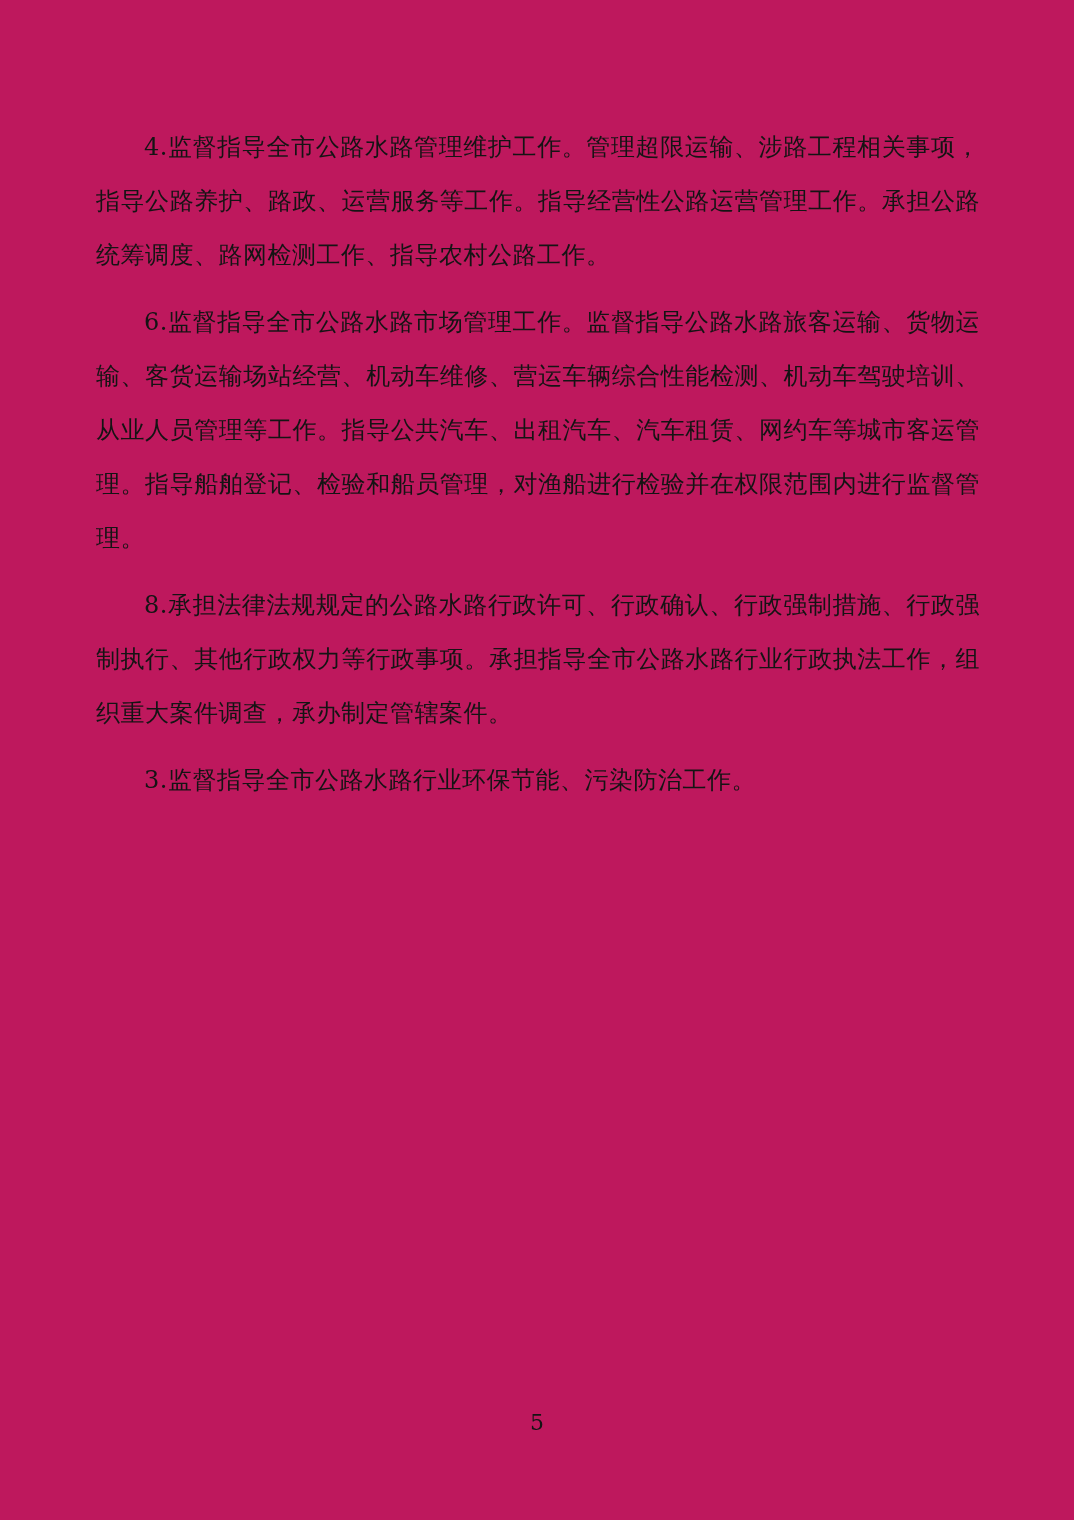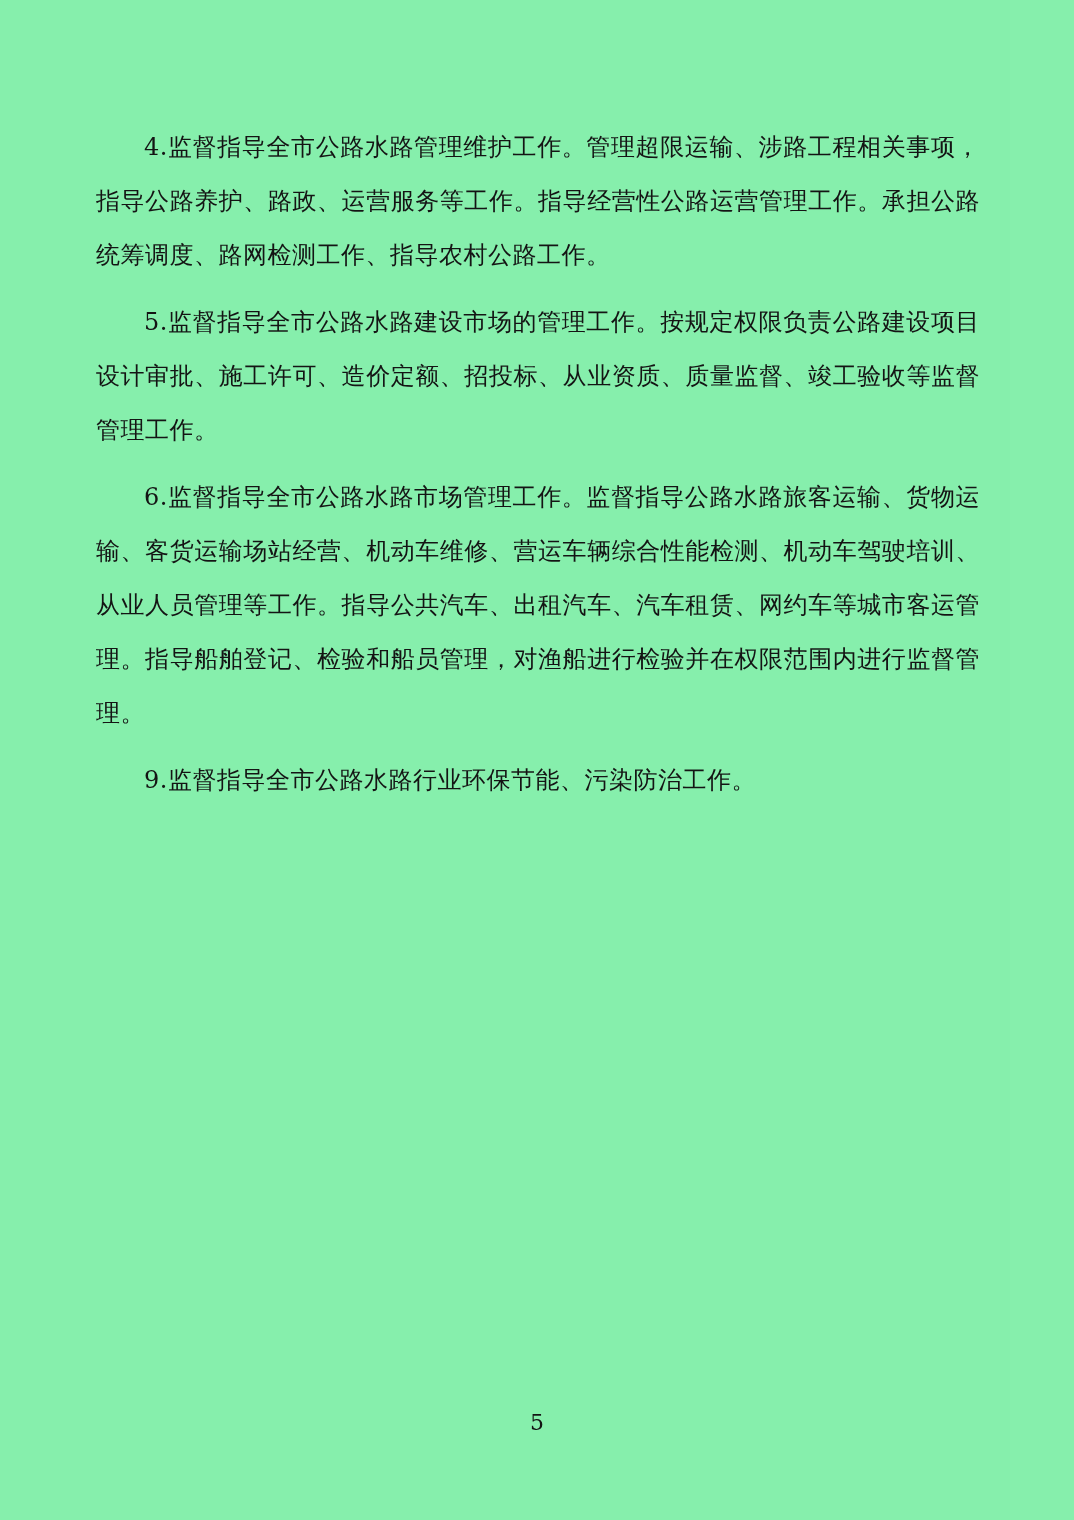--- a/index.html
+++ b/index.html
@@ -4,21 +4,21 @@
 <style>
   html, body {
     margin: 0;
     padding: 0;
     background: #ffffff;
   }
   .page {
     position: relative;
     width: 1074px;
     height: 1520px;
-    background: #86efac;
+    background: #be185d;
     overflow: hidden;
     font-family: "DejaVu Serif", "Liberation Serif", serif;
     color: #141414;
   }
   .content {
     position: absolute;
     left: 96px;
     top: 120px;
     width: 884px;
   }
@@ -42,18 +42,18 @@
     line-height: 30px;
     color: #141414;
   }
 </style>
 </head>
 <body>
 
 <div class="page">
   <div class="content">
     <p class="para">4.监督指导全市公路水路管理维护工作。管理超限运输、涉路工程相关事项，指导公路养护、路政、运营服务等工作。指导经营性公路运营管理工作。承担公路统筹调度、路网检测工作、指导农村公路工作。</p>
-    <p class="para">5.监督指导全市公路水路建设市场的管理工作。按规定权限负责公路建设项目设计审批、施工许可、造价定额、招投标、从业资质、质量监督、竣工验收等监督管理工作。</p>
     <p class="para">6.监督指导全市公路水路市场管理工作。监督指导公路水路旅客运输、货物运输、客货运输场站经营、机动车维修、营运车辆综合性能检测、机动车驾驶培训、从业人员管理等工作。指导公共汽车、出租汽车、汽车租赁、网约车等城市客运管理。指导船舶登记、检验和船员管理，对渔船进行检验并在权限范围内进行监督管理。</p>
-    <p class="para">9.监督指导全市公路水路行业环保节能、污染防治工作。</p>
+    <p class="para">8.承担法律法规规定的公路水路行政许可、行政确认、行政强制措施、行政强制执行、其他行政权力等行政事项。承担指导全市公路水路行业行政执法工作，组织重大案件调查，承办制定管辖案件。</p>
+    <p class="para">3.监督指导全市公路水路行业环保节能、污染防治工作。</p>
   </div>
   <div class="page-number">5</div>
 </div>
 
 </body></html>

